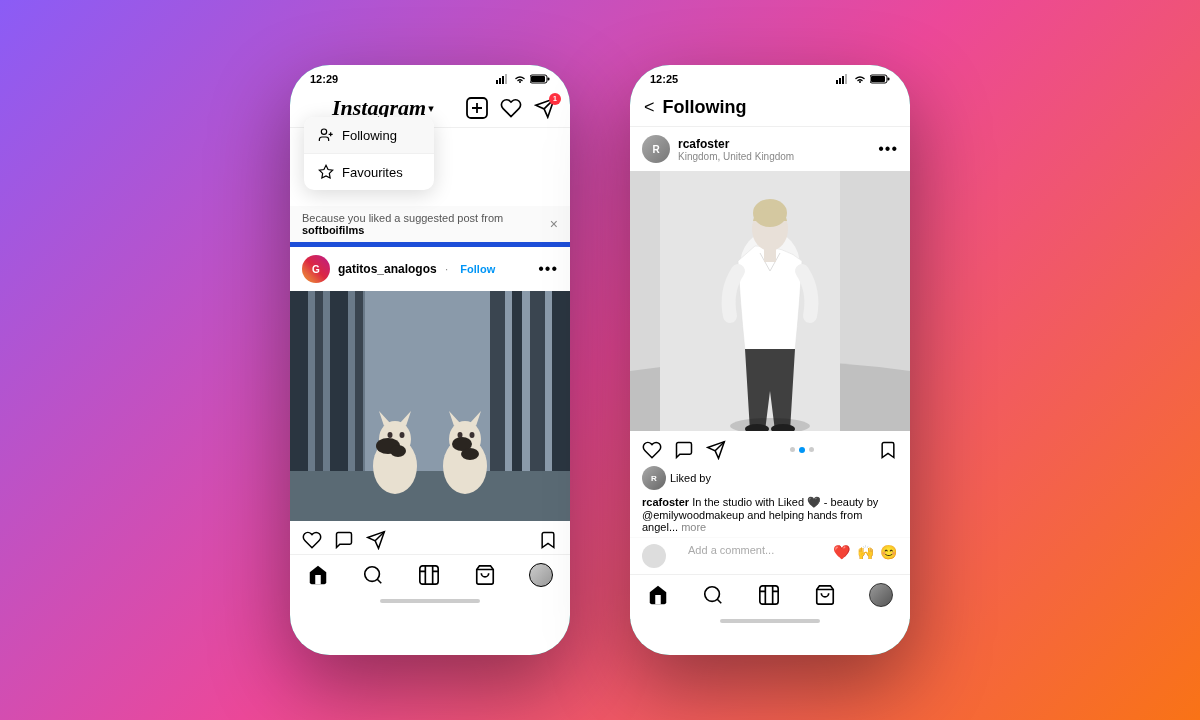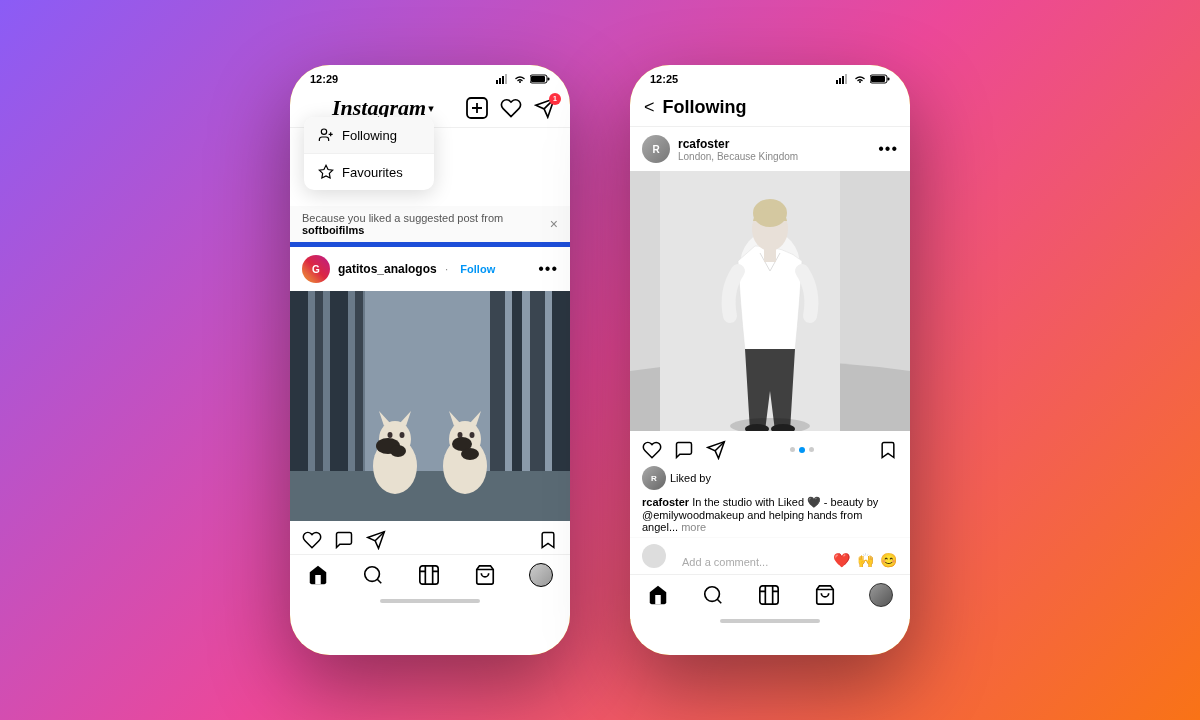--- a/index.html
+++ b/index.html
@@ -12,21 +12,21 @@
       align-items: center;
       justify-content: center;
       gap: 60px;
       font-family: -apple-system, BlinkMacSystemFont, 'Segoe UI', sans-serif;
     }
 
     
     .phone {
       width: 280px;
       height: 590px;
-      background: #eab308;
+      background: #14b8a6;
       border-radius: 40px;
       box-shadow: 0 30px 80px rgba(0,0,0,0.4);
       overflow: hidden;
       position: relative;
       display: flex;
       flex-direction: column;
     }
 
     .phone-notch {
       width: 100%;
@@ -393,23 +393,23 @@
 
     .liked-by {
       padding: 2px 12px;
       font-size: 11px;
       color: #000;
       flex-shrink: 0;
     }
 
     .comment-box {
       display: flex;
-      align-items: flex-end;
+      align-items: flex-start;
       padding: 6px 12px;
-      gap: 16px;
+      gap: 22px;
       border-top: 1px solid #fafafa;
       flex-shrink: 0;
     }
 
     .comment-placeholder {
       font-size: 11px;
       color: #aaa;
       flex: 1;
     }
 
@@ -659,21 +659,21 @@
     <div class="phone2-header">
       <span class="back-arrow">&lt;</span>
       <span class="phone2-title">Following</span>
     </div>
 
     <div class="profile-header">
       <div class="profile-user">
         <div class="avatar" style="background:linear-gradient(135deg,#aaa,#777);">R</div>
         <div>
           <div class="profile-name">rcafoster</div>
-          <div class="profile-location">London, Because Kingdom</div>
+          <div class="profile-location">Kingdom, United Kingdom</div>
         </div>
       </div>
       <span class="more-dots">•••</span>
     </div>
 
     <div class="person-image">
       <svg width="100%" height="260" viewBox="0 0 280 260" preserveAspectRatio="xMidYMid slice">
 
         <rect width="280" height="260" fill="#d8d8d8"></rect>
 

